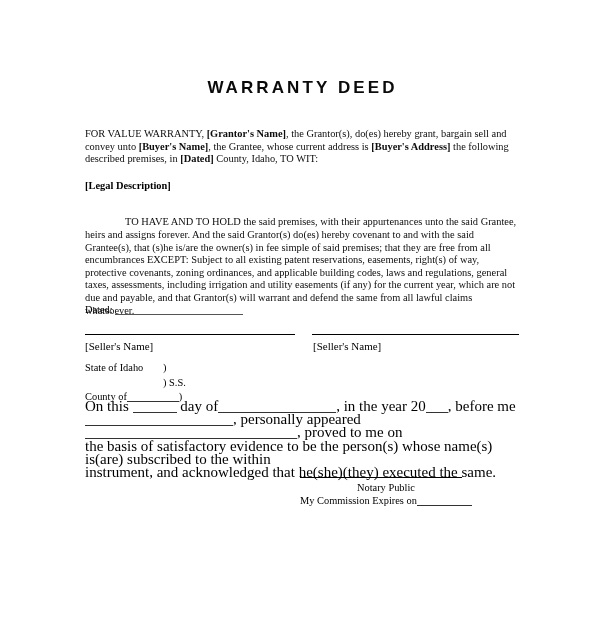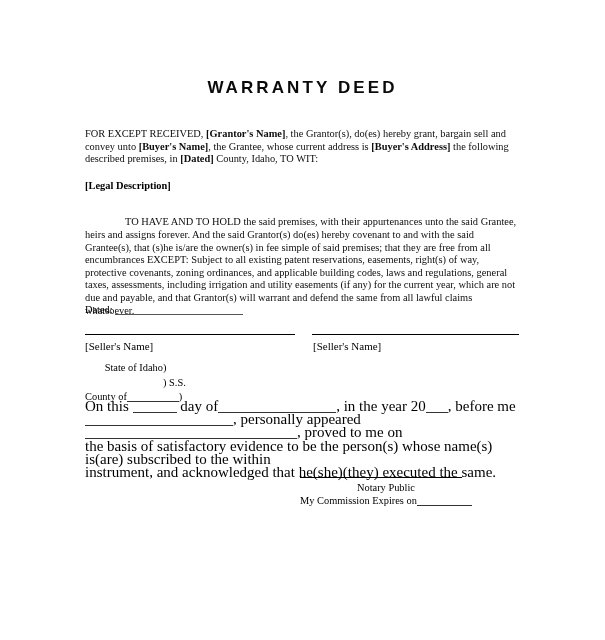--- a/index.html
+++ b/index.html
@@ -104,21 +104,21 @@
 
   
   .venue {
     position: absolute;
     left: 85px;
     top: 361px;
     font-size: 10.4px;
     line-height: 14.5px;
     white-space: nowrap;
   }
-  .venue .col-a { display: inline-block; width: 78px; text-align: right; }
+  .venue .col-a { display: inline-block; width: 78px; }
   .county-rule {
     display: inline-block;
     width: 52px;
     border-bottom: 1px solid #333;
     vertical-align: -2px;
   }
 
   
   .notary-para {
     position: absolute;
@@ -166,21 +166,21 @@
 </style>
 </head>
 <body>
 
 <div class="page">
 
   <div class="doc-title">WARRANTY DEED</div>
 
   <div class="content">
 
-    <p class="body-text"><span>FOR EXCEPT  RECEIVED, </span><b>[Grantor's Name]</b><span>, the Grantor(s),  do(es) hereby grant, bargain sell  and convey unto </span><b>[Buyer's Name]</b><span>, the Grantee, whose current address is </span><b>[Buyer's Address]</b><span> the following described premises, in </span><b>[Dated]</b><span>  County, Idaho, TO WIT:</span></p>
+    <p class="body-text"><span>FOR VALUE  WARRANTY, </span><b>[Grantor's Name]</b><span>, the Grantor(s),  do(es) hereby grant, bargain sell  and convey unto </span><b>[Buyer's Name]</b><span>, the Grantee, whose current address is </span><b>[Buyer's Address]</b><span> the following described premises, in </span><b>[Dated]</b><span>  County, Idaho, TO WIT:</span></p>
 
     <div class="gap-legal"></div>
 
     <p class="legal-desc">[Legal Description]</p>
 
     <div class="gap-hold"></div>
 
     <p class="body-text"><span class="indent"></span><span>TO HAVE  AND  TO HOLD</span><span> the said premises, with their appurtenances unto the said Grantee, heirs and assigns forever. And the said Grantor(s) do(es) hereby covenant to and with the said Grantee(s), that (s)he is/are the owner(s) in fee simple of said premises; that they are free from all encumbrances EXCEPT: Subject to all existing patent reservations, easements, right(s) of way, protective covenants, zoning ordinances, and applicable building codes, laws and regulations, general taxes, assessments, including irrigation and utility easements (if any) for the current year, which are not due and payable, and that Grantor(s) will  warrant and defend the same from all lawful claims whatsoever.</span></p>
 
   </div>

